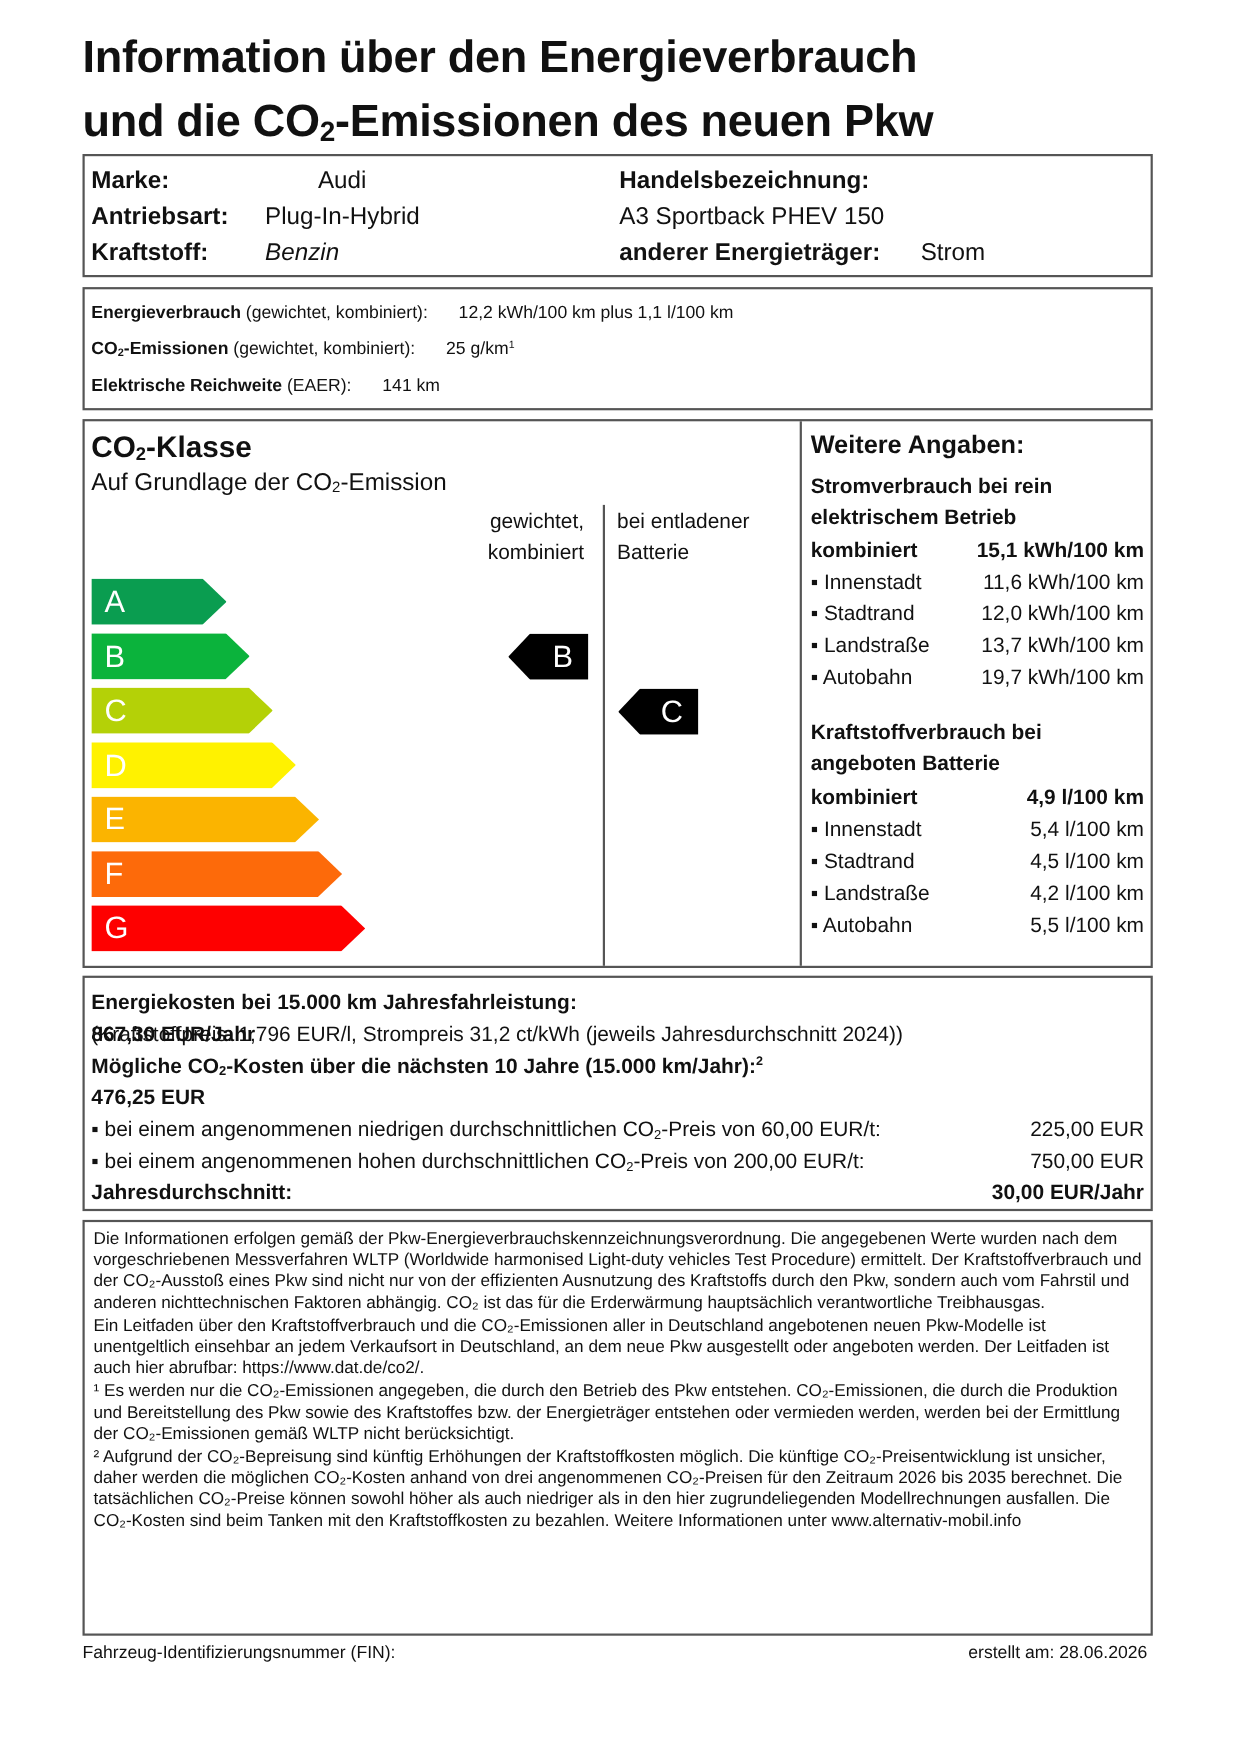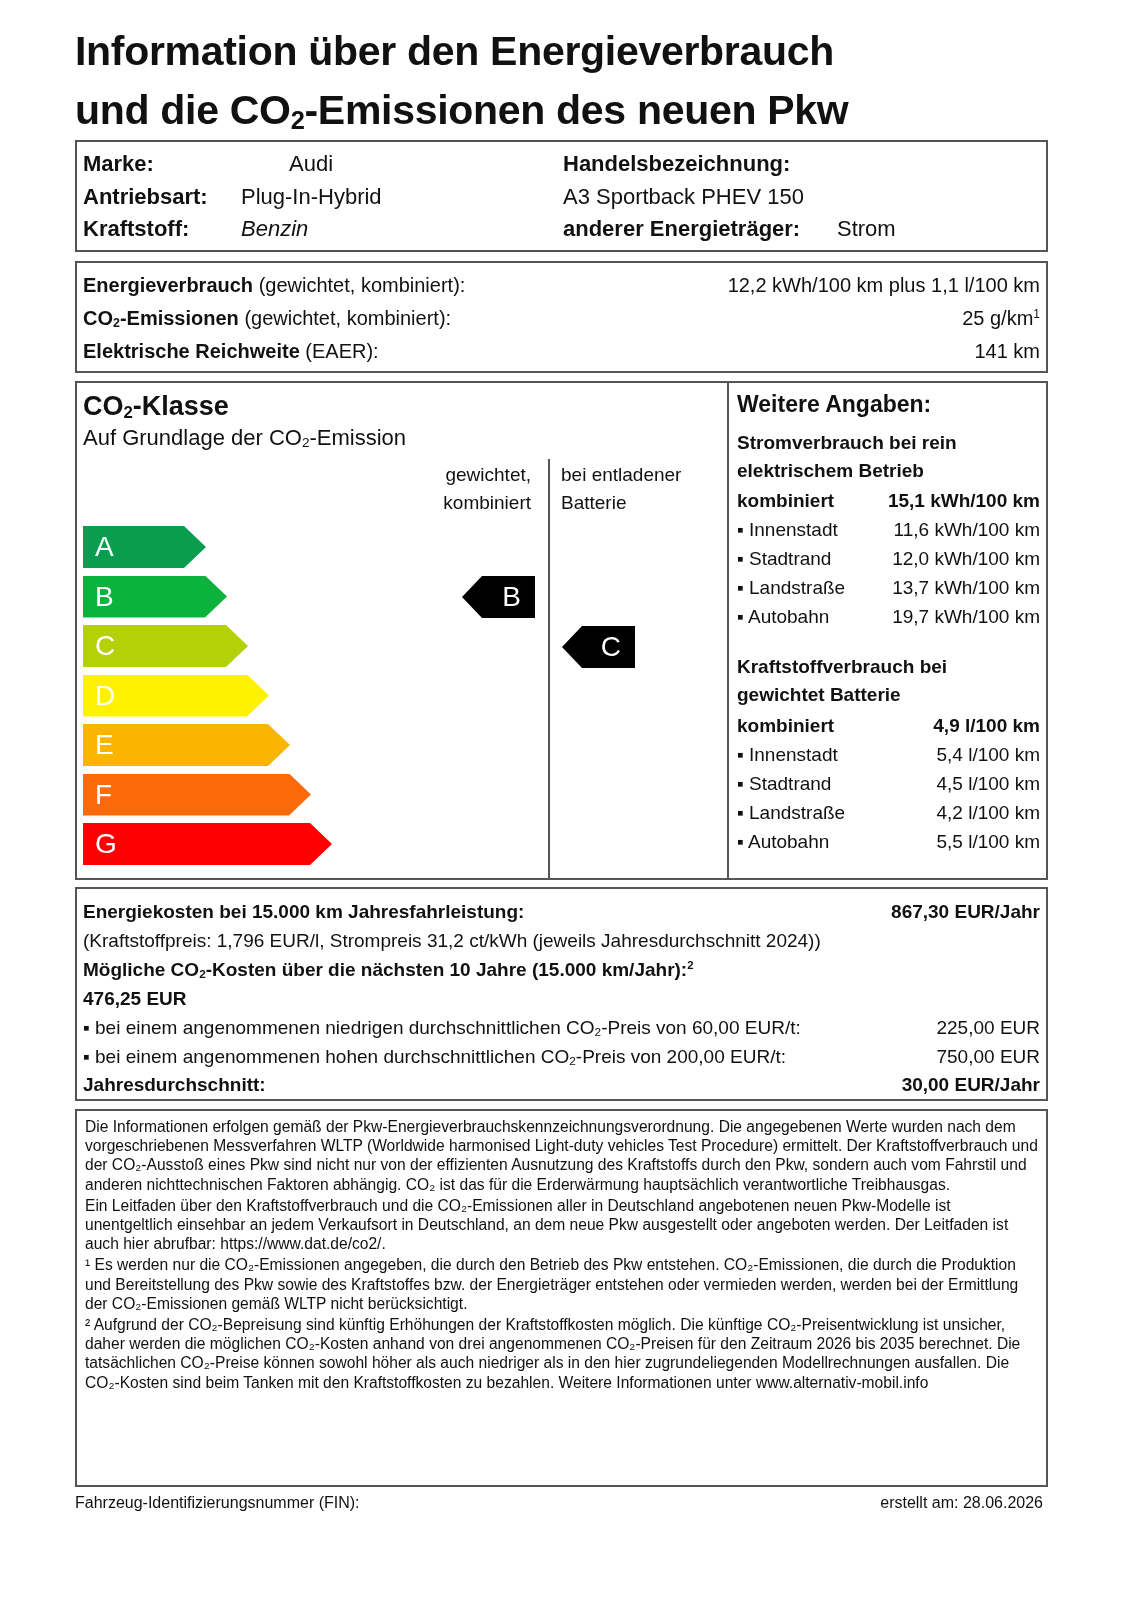--- a/index.html
+++ b/index.html
@@ -11,21 +11,21 @@
   sup.s { font-size: 0.6em; vertical-align: 0.6em; line-height: 0; }
 
   
   #vehicle { top: 140px; height: 112px; }
   .vrow { position: absolute; font-size: 22px; line-height: 32px; white-space: nowrap; }
   .b { font-weight: bold; }
   .i { font-style: italic; }
 
   
   #energy { top: 261px; height: 112px; }
-  .erow { position: absolute; left: 6px; right: 6px; font-size: 20px; line-height: 32px; display: flex; justify-content: space-between; white-space: nowrap; }
+  .erow { position: absolute; left: 6px; right: 6px; font-size: 16px; line-height: 32px; display: flex; white-space: nowrap; gap: 28px; }
 
   
   #classbox { top: 381px; height: 499px; }
   .cls-left { position: absolute; left: 0; top: 0; width: 652px; height: 100%; border-right: 2px solid #555; }
   .cls-title { position: absolute; left: 6px; top: 8px; font-size: 27px; font-weight: bold; }
   .cls-sub { position: absolute; left: 6px; top: 42px; font-size: 22px; }
   .col-divider { position: absolute; left: 471px; top: 76px; bottom: 0; width: 2px; background: #555; }
   .col-head-1 { position: absolute; right: 196px; top: 78px; text-align: right; font-size: 19px; line-height: 28px; }
   .col-head-2 { position: absolute; left: 484px; top: 78px; font-size: 19px; line-height: 28px; }
   .bar { position: absolute; left: 6px; height: 42px; color: #fff; font-size: 28px; line-height: 42px; padding-left: 12px; }
@@ -133,21 +133,21 @@
           <span>▪ Landstraße</span>
           <span>13,7 kWh/100 km</span>
         </div>
         <div class="wa-row" style="top: 219px;">
           <span>▪ Autobahn</span>
           <span>19,7 kWh/100 km</span>
         </div>
       </div>
     <div class="wa-sec" style="top:270px;">
         <div>Kraftstoffverbrauch bei</div>
-        <div>gewichtet Batterie</div>
+        <div>angeboten Batterie</div>
       </div>
     <div id="fuel-rows">
         <div class="wa-row b" style="top: 328px;">
           <span>kombiniert</span>
           <span>4,9 l/100 km</span>
         </div>
         <div class="wa-row" style="top: 357px;">
           <span>▪ Innenstadt</span>
           <span>5,4 l/100 km</span>
         </div>
@@ -161,21 +161,21 @@
         </div>
         <div class="wa-row" style="top: 444px;">
           <span>▪ Autobahn</span>
           <span>5,5 l/100 km</span>
         </div>
       </div>
   </div>
 </div>
 
 <div class="box" id="costbox">
-  <div class="crow b" style="top:8px;">
+  <div class="crow b" style="top:8px;flex-direction:column;">
     <span>Energiekosten bei 15.000 km Jahresfahrleistung:</span>
     <span>867,30 EUR/Jahr</span>
   </div>
   <div class="crow" style="top:37px;">
     <span>(Kraftstoffpreis: 1,796 EUR/l, Strompreis 31,2 ct/kWh (jeweils Jahresdurchschnitt 2024))</span>
   </div>
   <div class="crow b" style="top:66px;">
     <span><span>Mögliche CO</span><sub class="s">2</sub><span>-Kosten über die nächsten 10 Jahre (15.000 km/Jahr):</span><sup class="s">2</sup></span>
   </div>
   <div id="scenario-rows">

